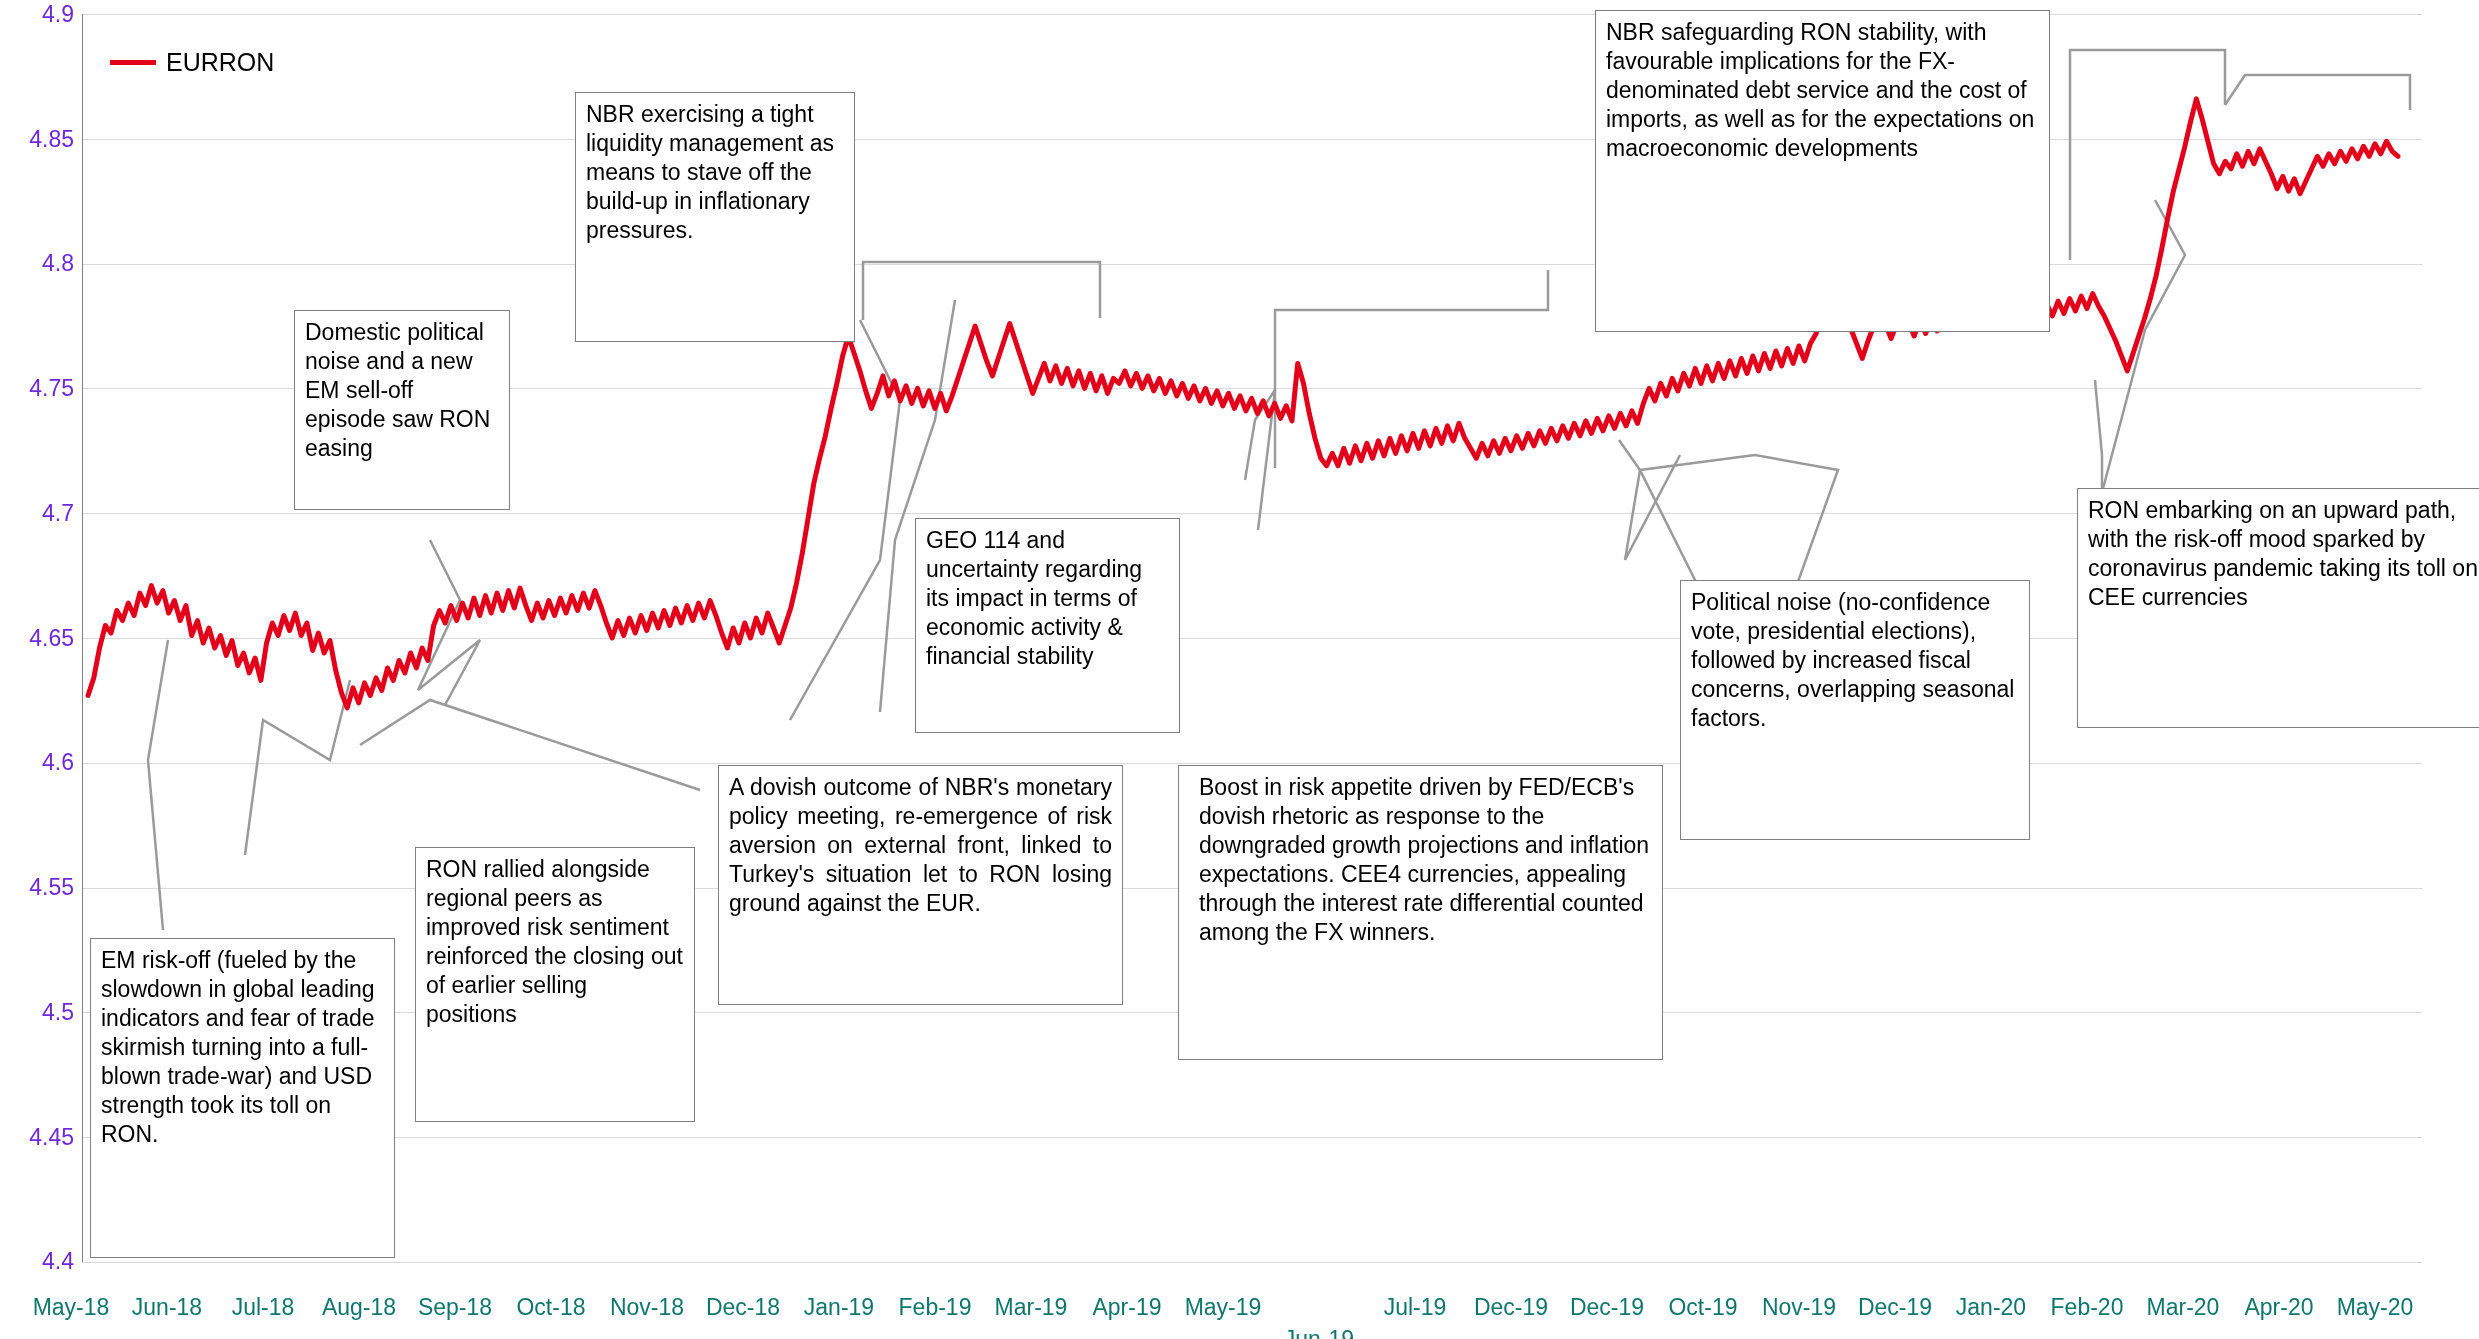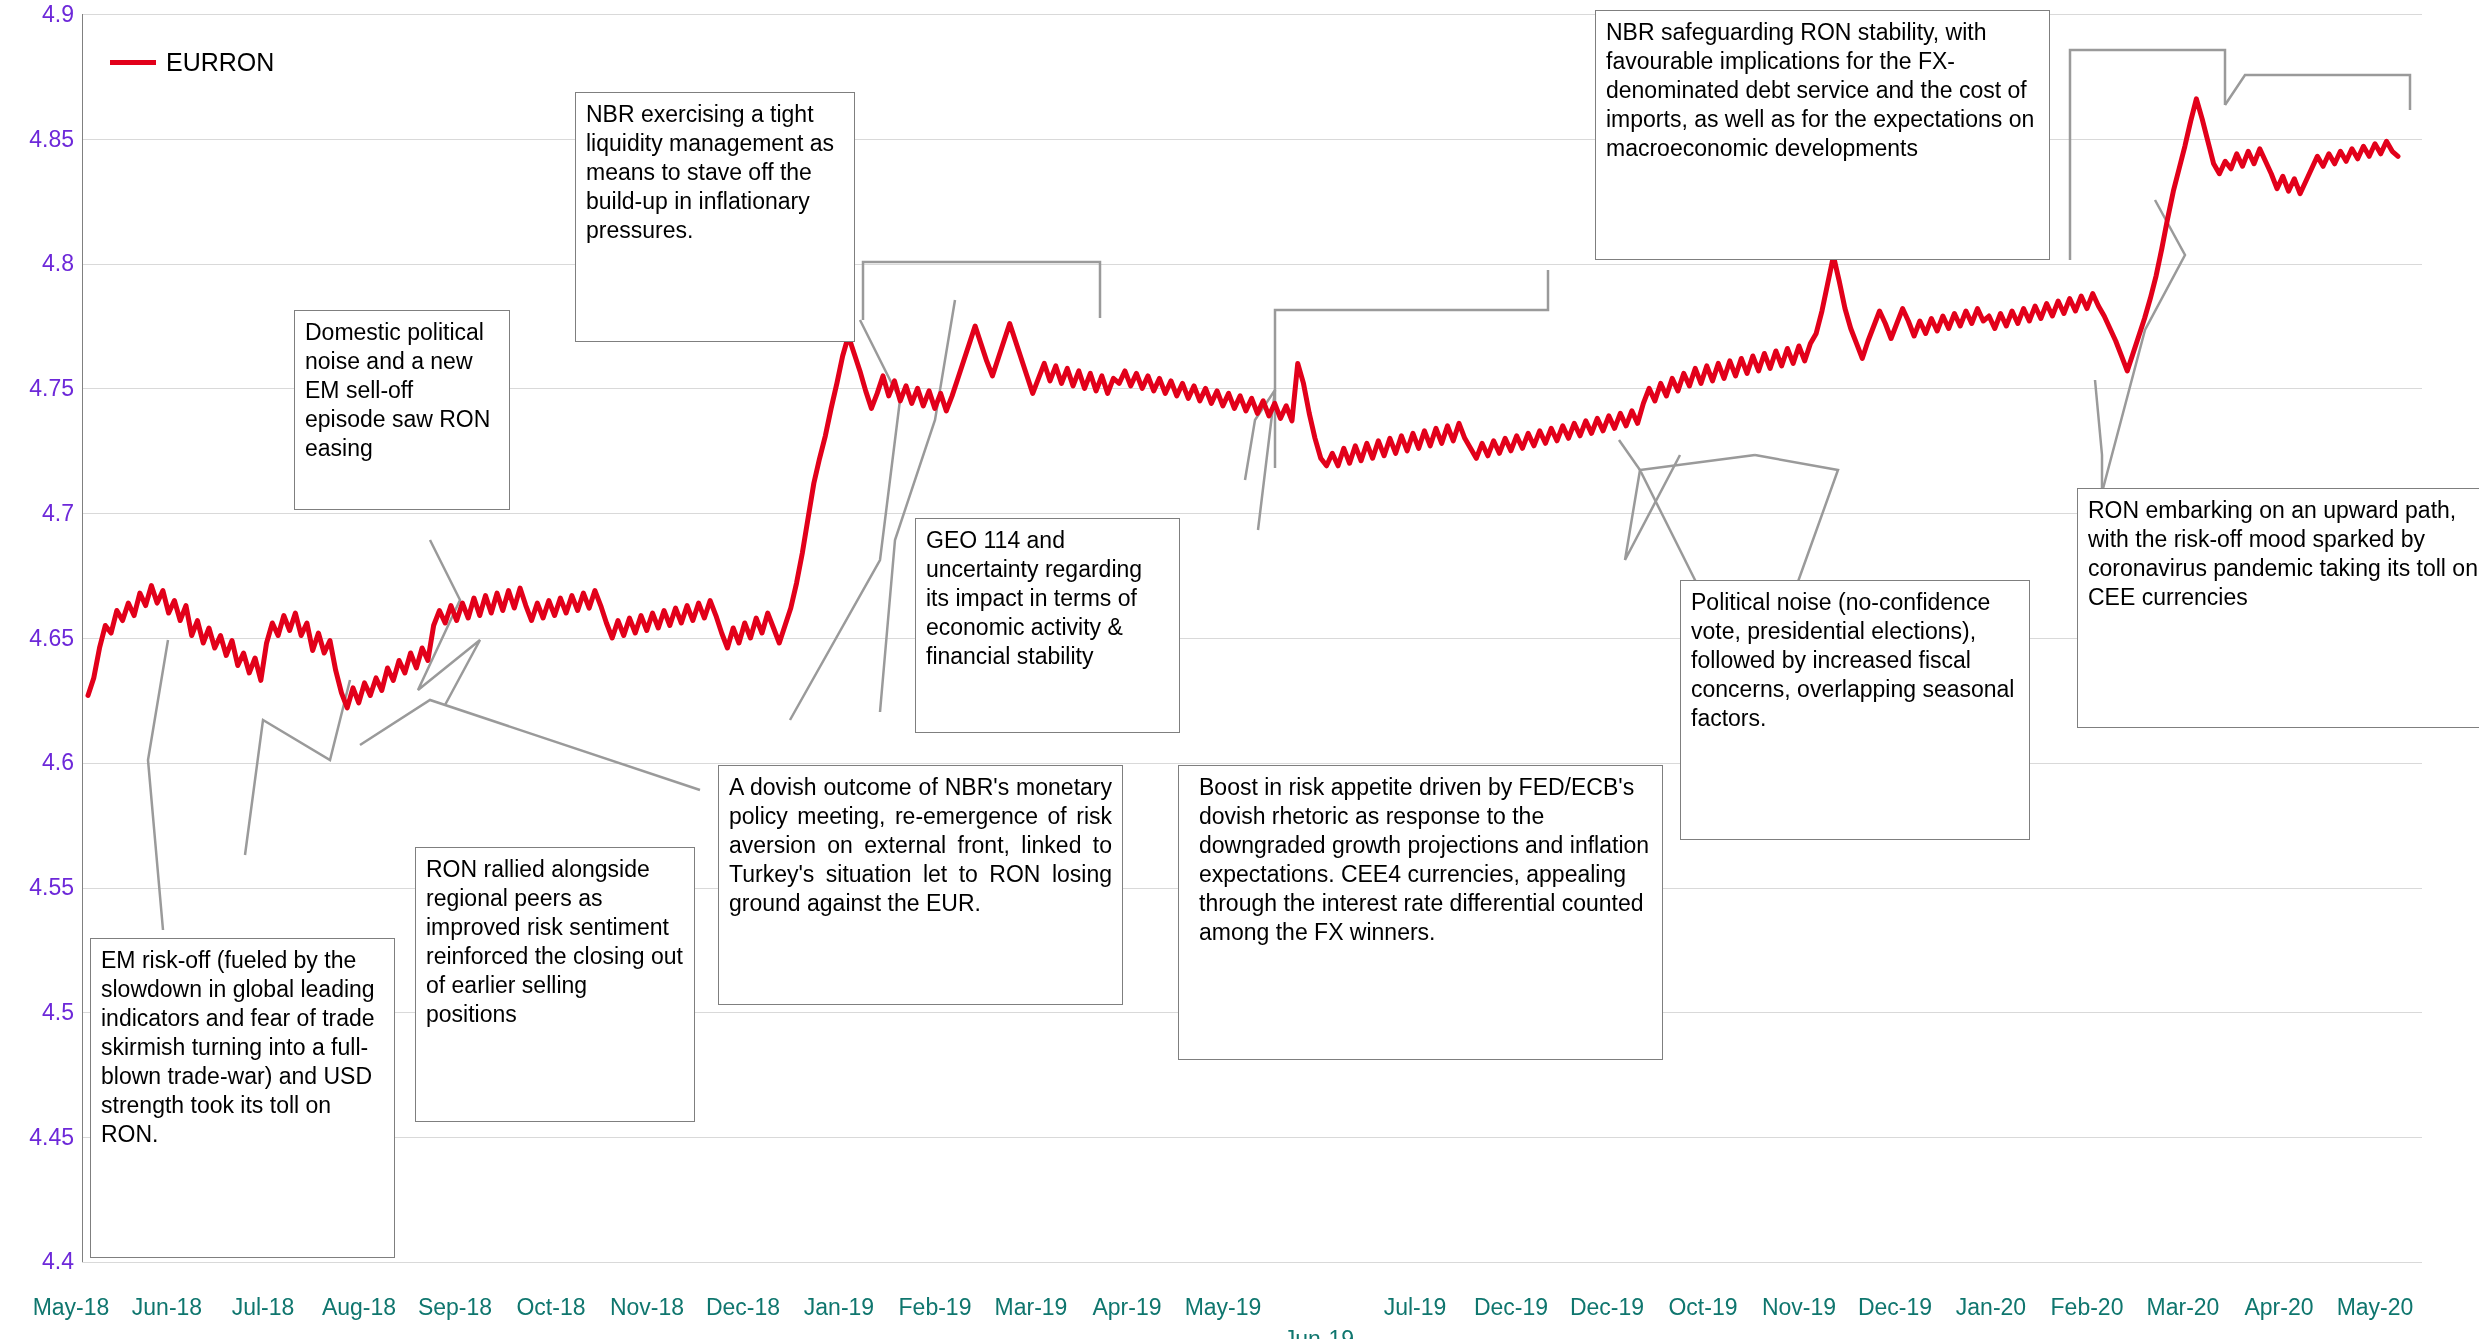--- a/index.html
+++ b/index.html
@@ -124,17 +124,17 @@
   <div class="annot" style="left:575px;top:92px;width:280px;height:250px;">NBR exercising a tight liquidity management as means to stave off the build-up in inflationary pressures.</div>
 
   <div class="annot just" style="left:718px;top:765px;width:405px;height:240px;">A dovish outcome of NBR's monetary policy meeting, re-emergence of risk aversion on external front, linked to Turkey's situation let to RON losing ground against the EUR.</div>
 
   <div class="annot" style="left:915px;top:518px;width:265px;height:215px;">GEO 114 and uncertainty regarding its impact in terms of economic activity &amp; financial stability</div>
 
   <div class="annot" style="left:1178px;top:765px;width:485px;height:295px;padding-left:20px;">Boost in risk appetite driven by FED/ECB's dovish rhetoric as response to the downgraded  growth projections and inflation expectations. CEE4 currencies, appealing through the interest rate differential counted among the FX winners.</div>
 
   <div class="annot" style="left:1680px;top:580px;width:350px;height:260px;">Political noise (no-confidence vote, presidential elections), followed by increased fiscal concerns, overlapping seasonal factors.</div>
 
-  <div class="annot" style="left:1595px;top:10px;width:455px;height:250px;">NBR safeguarding RON stability, with favourable implications for the FX-denominated debt service and the cost of imports, as well as for the expectations on macroeconomic developments</div>
+  <div class="annot" style="left:1595px;top:10px;width:455px;height:322px;">NBR safeguarding RON stability, with favourable implications for the FX-denominated debt service and the cost of imports, as well as for the expectations on macroeconomic developments</div>
 
   <div class="annot" style="left:2077px;top:488px;width:414px;height:240px;">RON embarking on an upward path, with the risk-off mood sparked by coronavirus pandemic taking its toll on CEE currencies</div>
 
 </div>
 
 </body></html>

